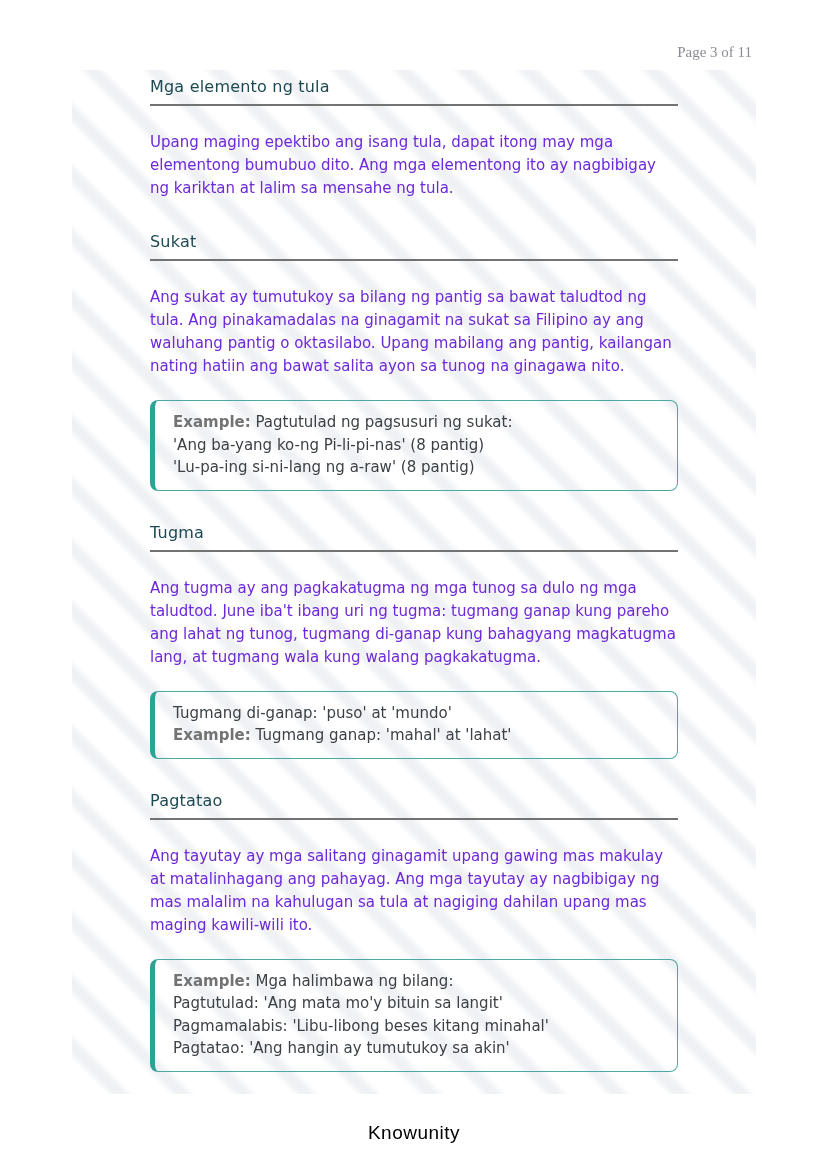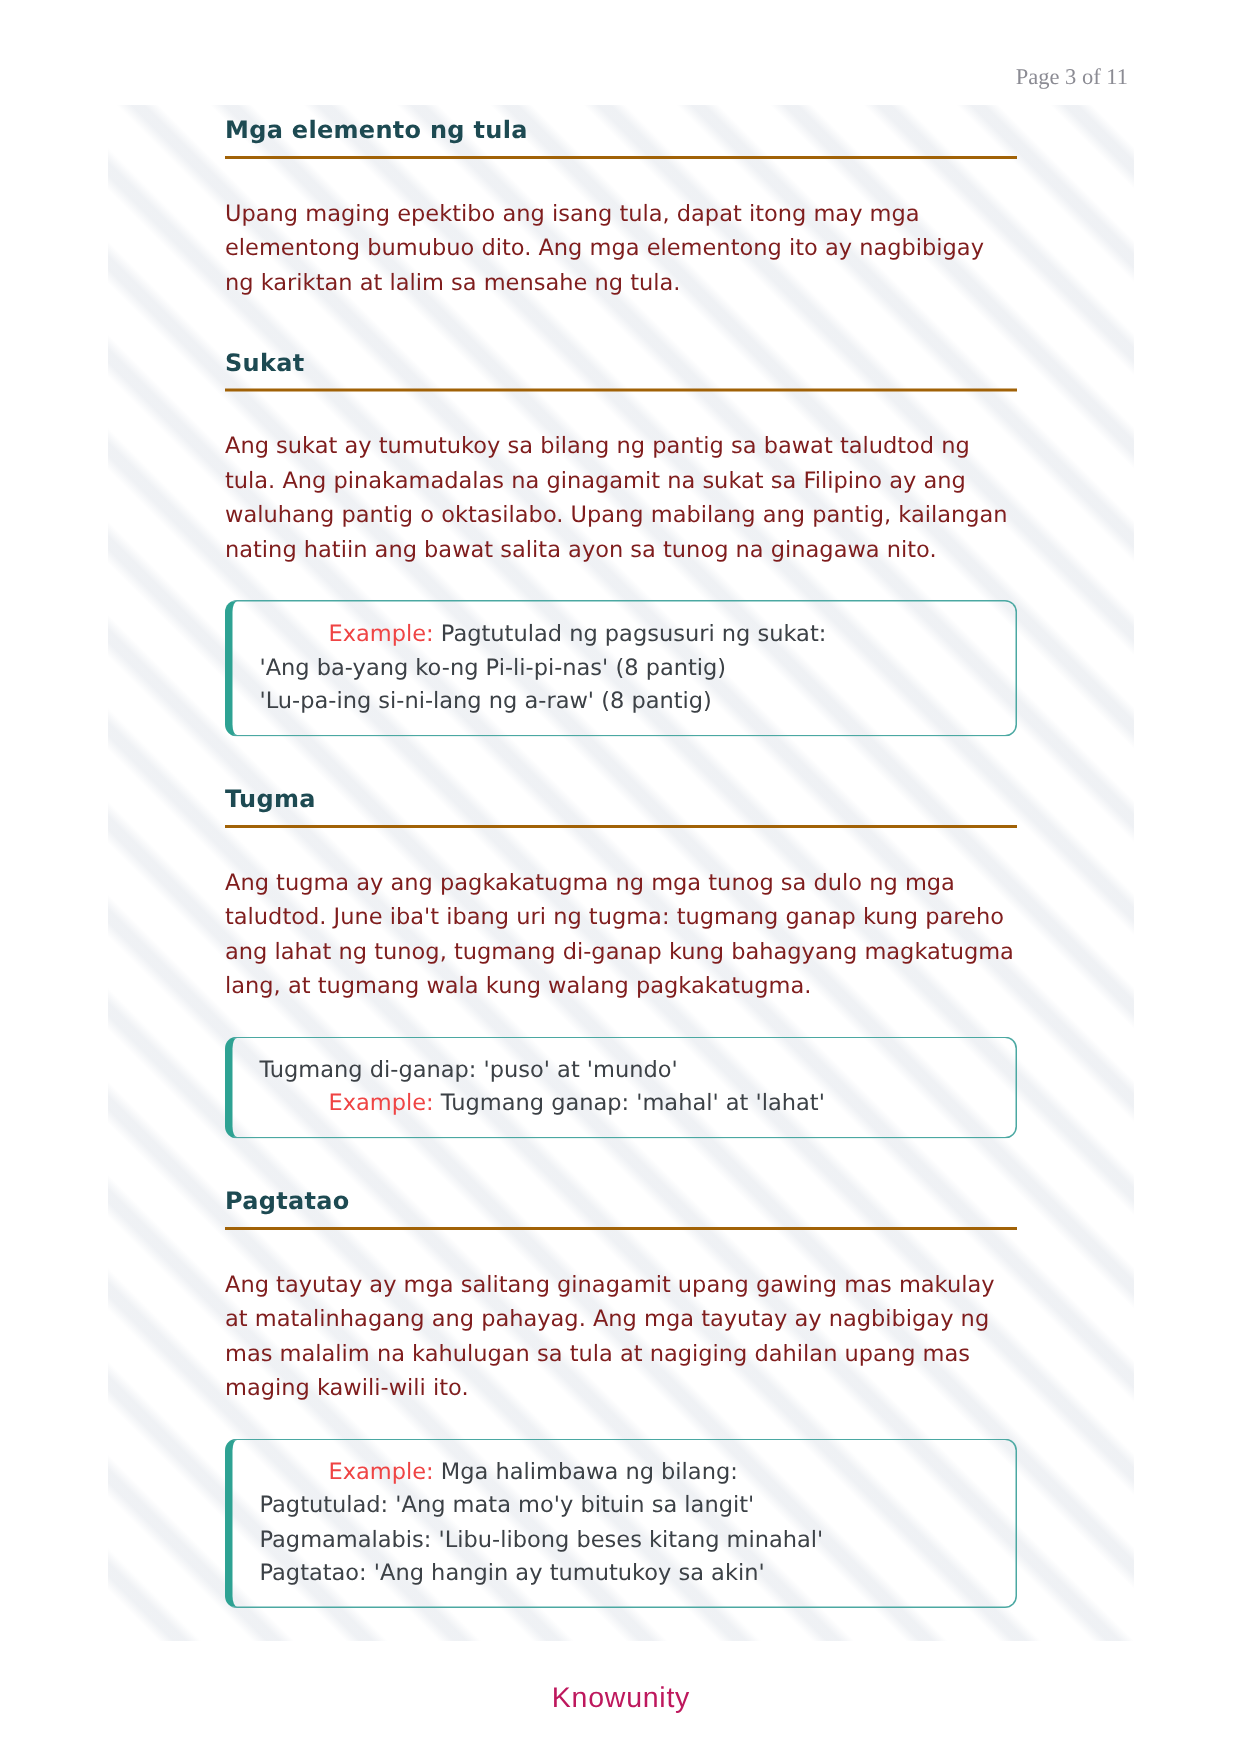--- a/index.html
+++ b/index.html
@@ -43,60 +43,59 @@
     top: 70px;
     width: 528px;
   }
   .doc-section {
     margin-bottom: 25px;
   }
   .section-title {
     margin: 0 0 25px 0;
     padding: 7px 0 8px 0;
     font-size: 16px;
-    font-weight: bold;
+    font-weight: normal;
     color: #1d4a52;
-    border-bottom: 2px solid #a16207;
+    border-bottom: 2px solid #737373;
     letter-spacing: 0.2px;
   }
   .doc-section:first-child .section-title {
     padding-top: 7px;
   }
   .section-paragraph {
     margin: 0;
     font-size: 15px;
     line-height: 23px;
-    color: #7f1d1d;
+    color: #6d28d9;
   }
   .example-box {
     margin-top: 22px;
     border: 1.5px solid #4ba8a2;
     border-left: 5px solid #2ea293;
     border-radius: 8px;
     padding: 10px 16px 11px 18px;
     font-size: 15px;
     line-height: 22.5px;
     color: #3c4146;
     background: transparent;
   }
   .example-label {
-    font-weight: normal;
-    color: #ef4444;
-    margin-left: 46px;
+    font-weight: bold;
+    color: #737373;
   }
   .watermark {
     position: absolute;
     top: 1122px;
     left: 0;
     width: 100%;
     text-align: center;
     font-family: "Liberation Sans", sans-serif;
     font-size: 19px;
     letter-spacing: 0.5px;
-    color: #be185d;
+    color: #000000;
   }
 </style>
 </head>
 <body>
 
 <div class="page-number">Page 3 of 11</div>
 
 <div class="stripe-panel"></div>
 
 <div class="content">

